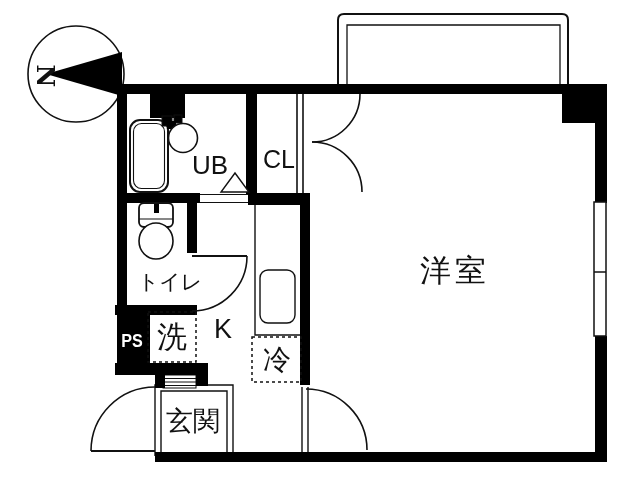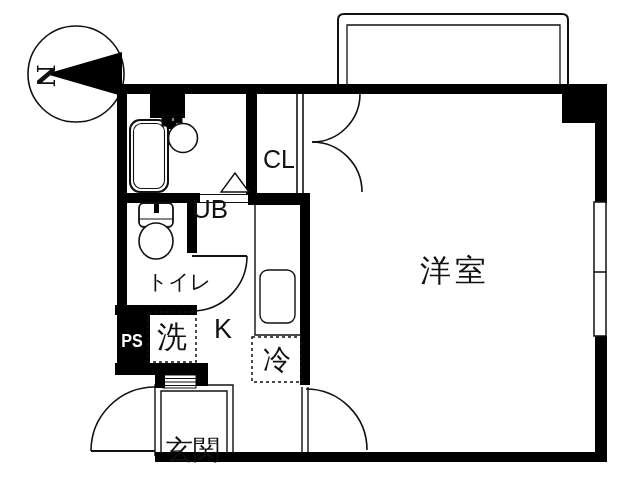--- a/index.html
+++ b/index.html
@@ -14,21 +14,21 @@
   .lbl{
     position:absolute;
     transform:translate(-50%,-50%);
     white-space:nowrap;
     color:#111;
     line-height:1;
     user-select:none;
   }
   .lbl-balcony{font-size:21px;letter-spacing:1px;}
   .lbl-cl{font-size:25px;}
-  .lbl-ub{font-size:26px;margin-top:44px;}
+  .lbl-ub{font-size:26px;}
   .lbl-toilet{font-size:21px;}
   .lbl-ps{font-size:19px;font-weight:bold;color:#ffffff;transform:translate(-50%,-50%) scaleX(0.85);}
   .lbl-wash{font-size:30px;}
   .lbl-k{font-size:27px;}
   .lbl-fridge{font-size:28px;}
   .lbl-genkan{font-size:27px;}
   .lbl-room{font-size:31px;letter-spacing:4px;text-align:center;}
   .lbl-north{
     font-family:"DejaVu Serif",serif;
     font-size:25px;font-weight:bold;
@@ -149,21 +149,21 @@
     <g fill="none" stroke="#111">
       <line x1="91" y1="451" x2="155" y2="451" stroke-width="2"></line>
       <path d="M91,451 A64,64 0 0 1 155,387" stroke-width="1.6"></path>
     </g>
 
   </svg>
 
   <div class="lbl lbl-north" style="left:45px;  top:76px;">N</div>
   <div class="lbl lbl-cl" style="left:279px; top:159px;">CL</div>
   <div class="lbl lbl-ub" style="left:210px; top:165px;">UB</div>
-  <div class="lbl lbl-toilet" style="left:168px; top:281px;padding-left:22px;">トイレ</div>
+  <div class="lbl lbl-toilet" style="left:159px; top:281px;padding-left:22px;">トイレ</div>
   <div class="lbl lbl-ps" style="left:132px; top:340px;">PS</div>
   <div class="lbl lbl-wash" style="left:172px; top:337px;">洗</div>
   <div class="lbl lbl-k" style="left:223px; top:329px;">K</div>
   <div class="lbl lbl-fridge" style="left:277px; top:360px;">冷</div>
-  <div class="lbl lbl-genkan" style="left:193px; top:421px;margin-top:29px;">玄関</div>
+  <div class="lbl lbl-genkan" style="left:193px; top:421px;">玄関</div>
   <div class="lbl lbl-room" style="left:455px; top:270px;">洋室</div>
 
 </div>
 
 </body></html>

